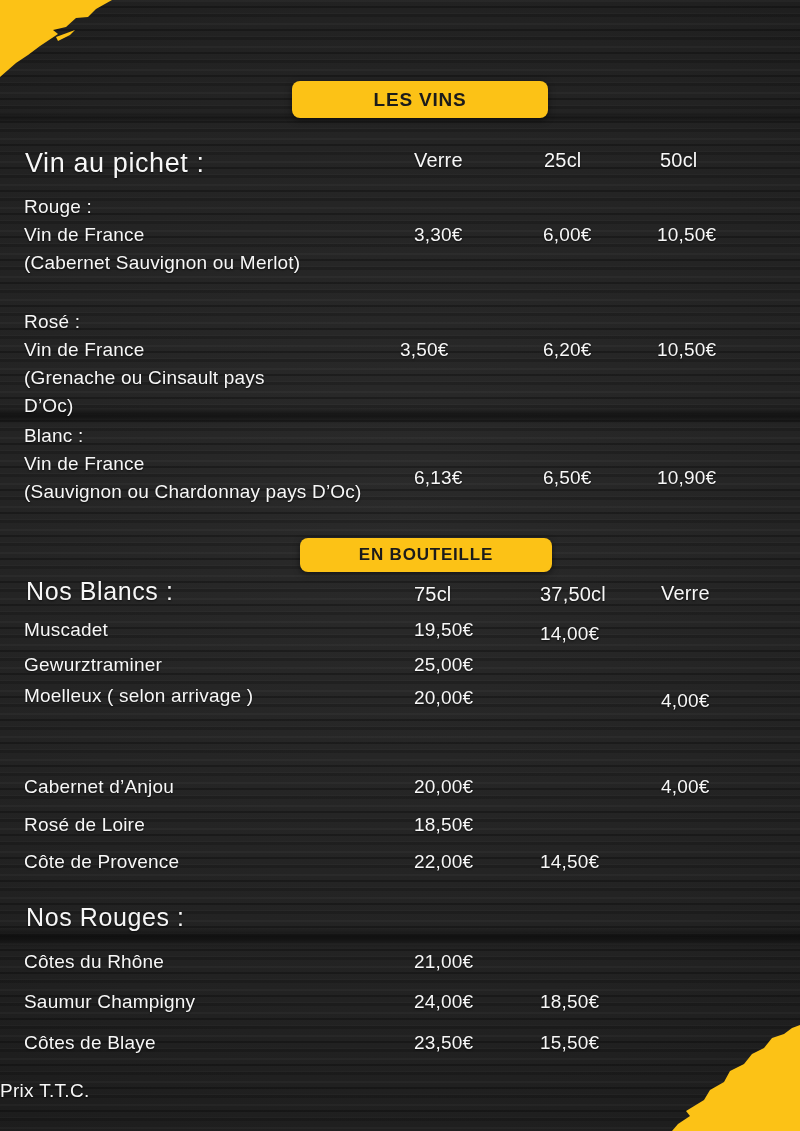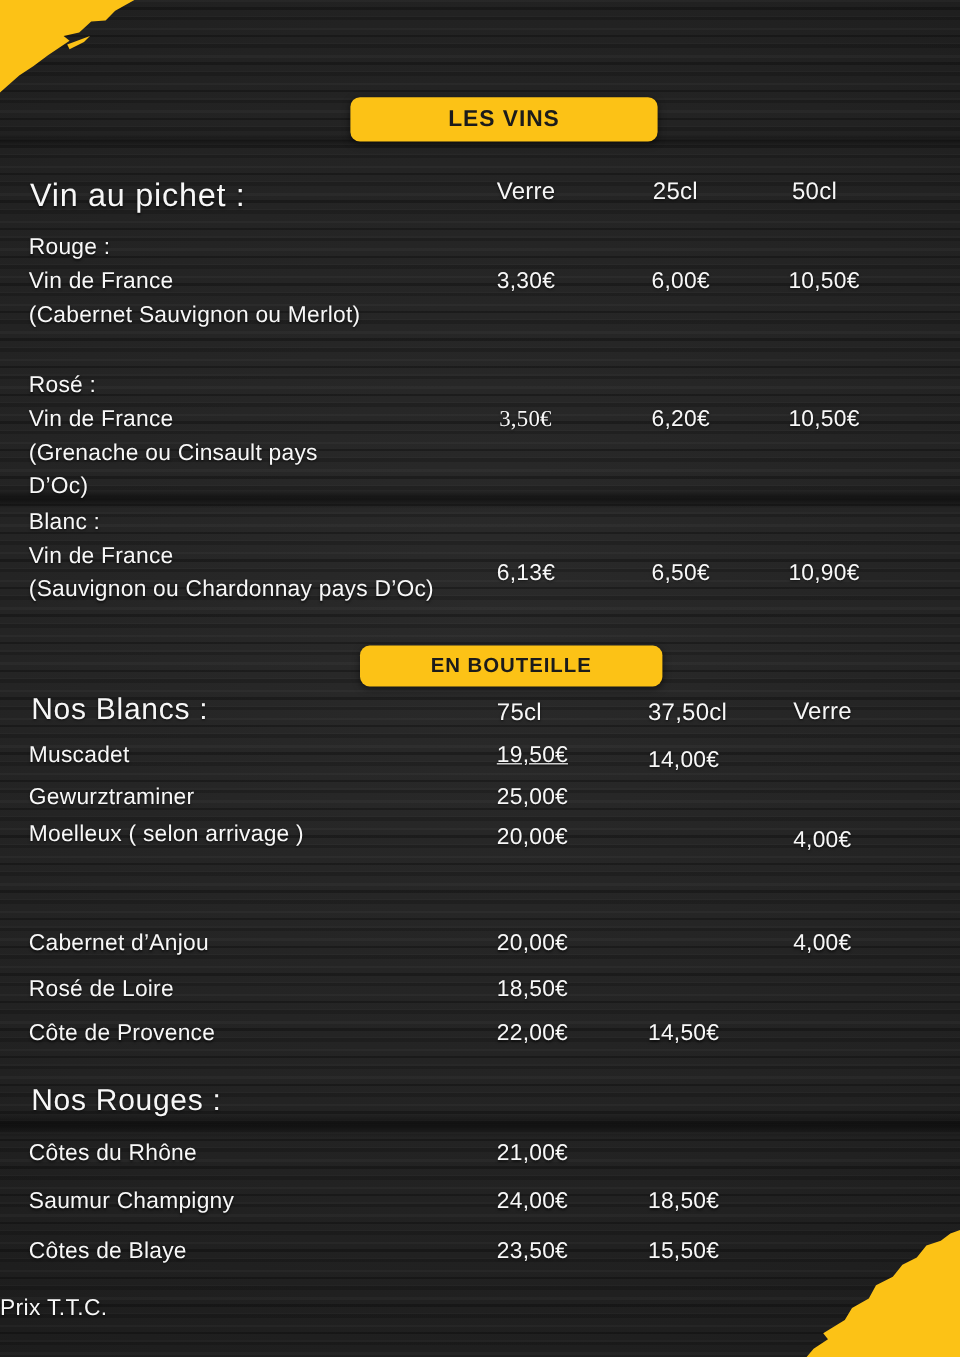--- a/index.html
+++ b/index.html
@@ -65,21 +65,21 @@
 
   <div class="text item" style="left:24px;top:196px;">Rouge :</div>
   <div class="text item" style="left:24px;top:224px;">Vin de France</div>
   <div class="text price" style="left:414px;top:224px;">3,30€</div>
   <div class="text price" style="left:543px;top:224px;">6,00€</div>
   <div class="text price" style="left:657px;top:224px;">10,50€</div>
   <div class="text item" style="left:24px;top:252px;">(Cabernet Sauvignon ou Merlot)</div>
 
   <div class="text item" style="left:24px;top:311px;">Rosé :</div>
   <div class="text item" style="left:24px;top:339px;">Vin de France</div>
-  <div class="text price" style="left:416px;top:339px;font-family:Liberation Serif, serif;">3,50€</div>
+  <div class="text price" style="left:400px;top:339px;">3,50€</div>
   <div class="text price" style="left:543px;top:339px;">6,20€</div>
   <div class="text price" style="left:657px;top:339px;">10,50€</div>
   <div class="text item" style="left:24px;top:367px;">(Grenache ou Cinsault pays</div>
   <div class="text item" style="left:24px;top:395px;">D’Oc)</div>
 
   <div class="text item" style="left:24px;top:425px;">Blanc :</div>
   <div class="text item" style="left:24px;top:453px;">Vin de France</div>
   <div class="text price" style="left:414px;top:467px;">6,13€</div>
   <div class="text price" style="left:543px;top:467px;">6,50€</div>
   <div class="text price" style="left:657px;top:467px;">10,90€</div>
@@ -88,21 +88,21 @@
   <div class="badge" style="left:300px;top:538px;width:252px;height:34px;font-size:17px;">
     <span>EN BOUTEILLE</span>
   </div>
 
   <div class="text h2" style="left:26px;top:577px;">Nos Blancs :</div>
   <div class="text colhead" style="left:414px;top:583px;">75cl</div>
   <div class="text colhead" style="left:540px;top:583px;">37,50cl</div>
   <div class="text colhead" style="left:661px;top:582px;">Verre</div>
 
   <div class="text item" style="left:24px;top:619px;">Muscadet</div>
-  <div class="text price" style="left:414px;top:619px;text-decoration:underline;">19,50€</div>
+  <div class="text price" style="left:414px;top:619px;">19,50€</div>
   <div class="text price" style="left:540px;top:623px;">14,00€</div>
 
   <div class="text item" style="left:24px;top:654px;">Gewurztraminer</div>
   <div class="text price" style="left:414px;top:654px;">25,00€</div>
 
   <div class="text item" style="left:24px;top:685px;">Moelleux ( selon arrivage )</div>
   <div class="text price" style="left:414px;top:687px;">20,00€</div>
   <div class="text price" style="left:661px;top:690px;">4,00€</div>
 
 

